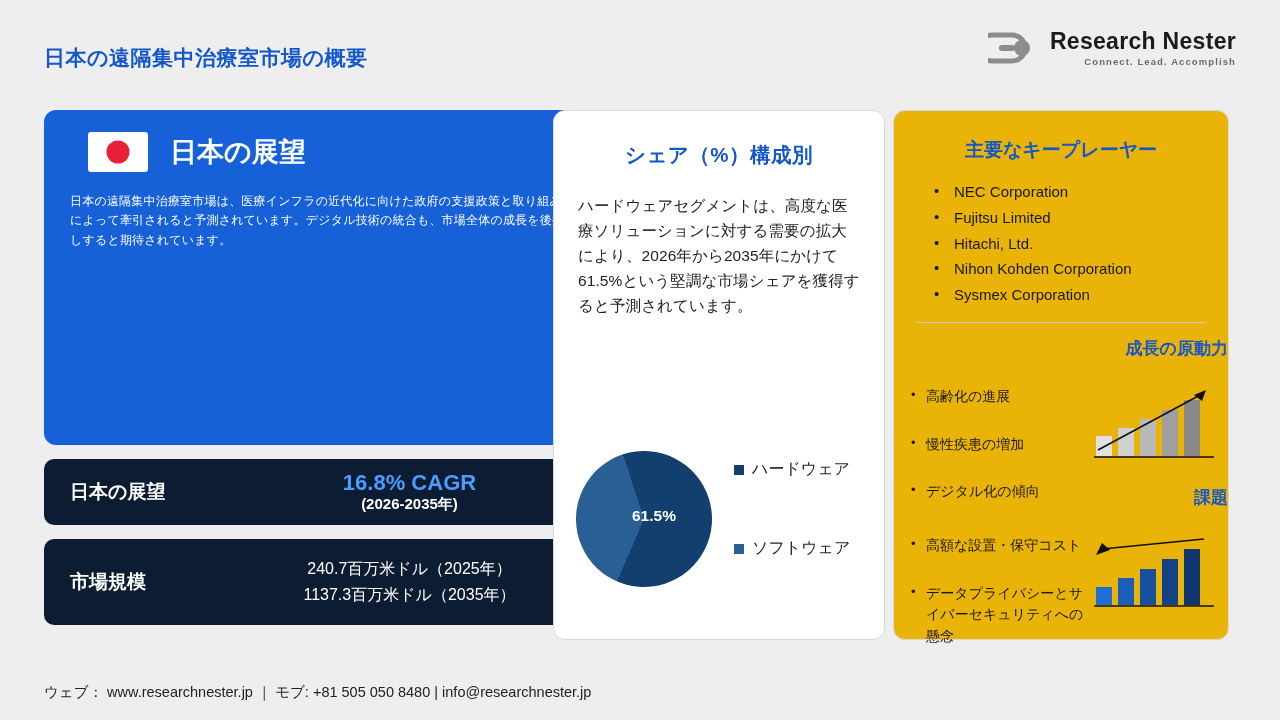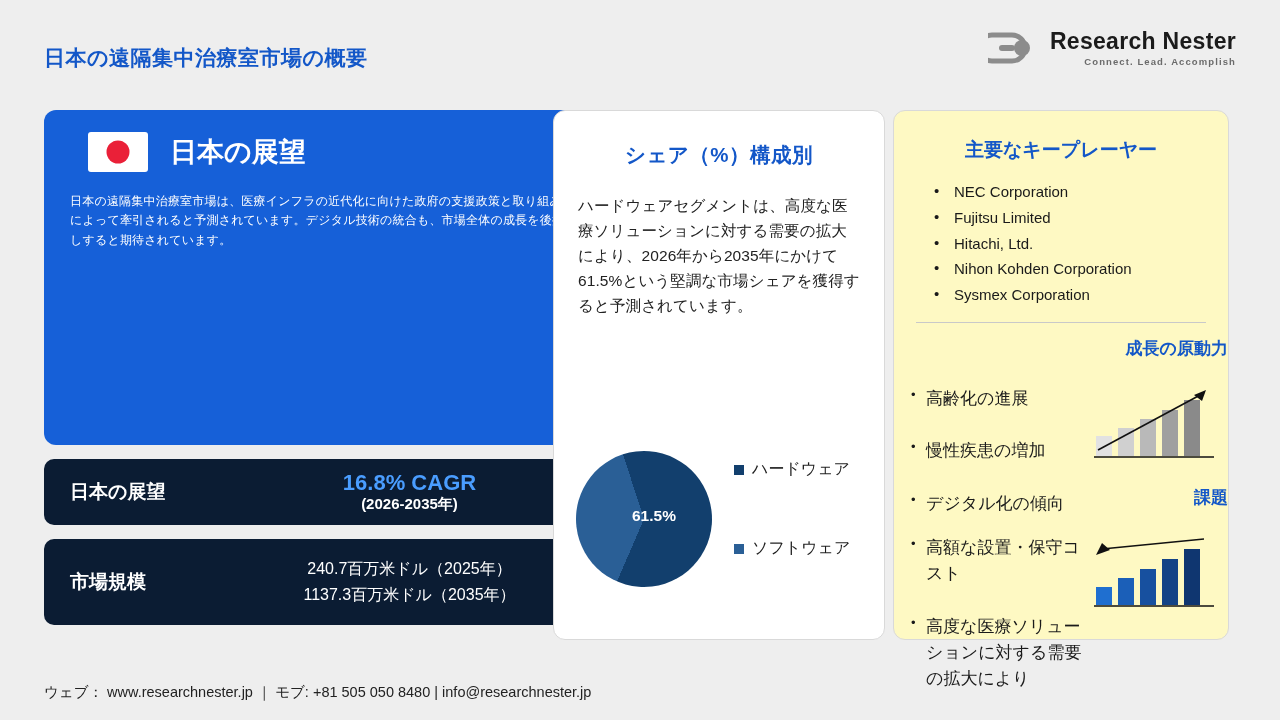--- a/index.html
+++ b/index.html
@@ -82,21 +82,21 @@
     border: 1px solid #d9d9d9;
     border-radius: 12px;
     box-sizing: border-box;
   }
   .col-right {
     position: absolute;
     left: 893px;
     top: 110px;
     width: 336px;
     height: 530px;
-    background: #fef9c3;
+    background: #eab308;
     border: 1px solid #d9d9d9;
     border-radius: 12px;
     box-sizing: border-box;
   }
 
   
   .outlook-card {
     background: #1660d8;
     border-radius: 12px;
     height: 335px;
@@ -290,21 +290,21 @@
     margin-top: 8px;
     height: 86px;
   }
   .sub-list {
     margin: 0;
     padding: 0 0 0 14px;
     list-style: none;
     width: 180px;
   }
   .sub-list li {
-    font-size: 17px;
+    font-size: 14px;
     color: #1a1a1a;
     line-height: 1.55;
     position: relative;
     padding-left: 18px;
     margin-bottom: 2px;
     margin-top: 26px;
   }
   .sub-list li::before {
     content: "•";
     position: absolute;
@@ -432,21 +432,21 @@
           <line x1="4" y1="64" x2="108" y2="8" stroke="#111" stroke-width="1.6"></line>
           <polygon points="112,4 108,15 100,9" fill="#111"></polygon>
         </svg>
       </div>
     </div>
 
     <div class="sub-title">課題</div>
     <div class="sub-block">
       <ul class="sub-list">
         <li>高額な設置・保守コスト</li>
-        <li>高度な医療ソリューションに対する需要の拡大により</li>
+        <li>データプライバシーとサイバーセキュリティへの懸念</li>
       </ul>
       <div class="mini-chart">
         <svg width="122" height="78" viewBox="0 0 122 78" xmlns="http://www.w3.org/2000/svg">
           <rect x="2" y="52" width="16" height="18" fill="#1f6fd0"></rect>
           <rect x="24" y="43" width="16" height="27" fill="#1b5fb8"></rect>
           <rect x="46" y="34" width="16" height="36" fill="#17509f"></rect>
           <rect x="68" y="24" width="16" height="46" fill="#134386"></rect>
           <rect x="90" y="14" width="16" height="56" fill="#0f3670"></rect>
           <line x1="0" y1="71" x2="120" y2="71" stroke="#111" stroke-width="1.6"></line>
           <line x1="8" y1="14" x2="110" y2="4" stroke="#111" stroke-width="1.6"></line>

